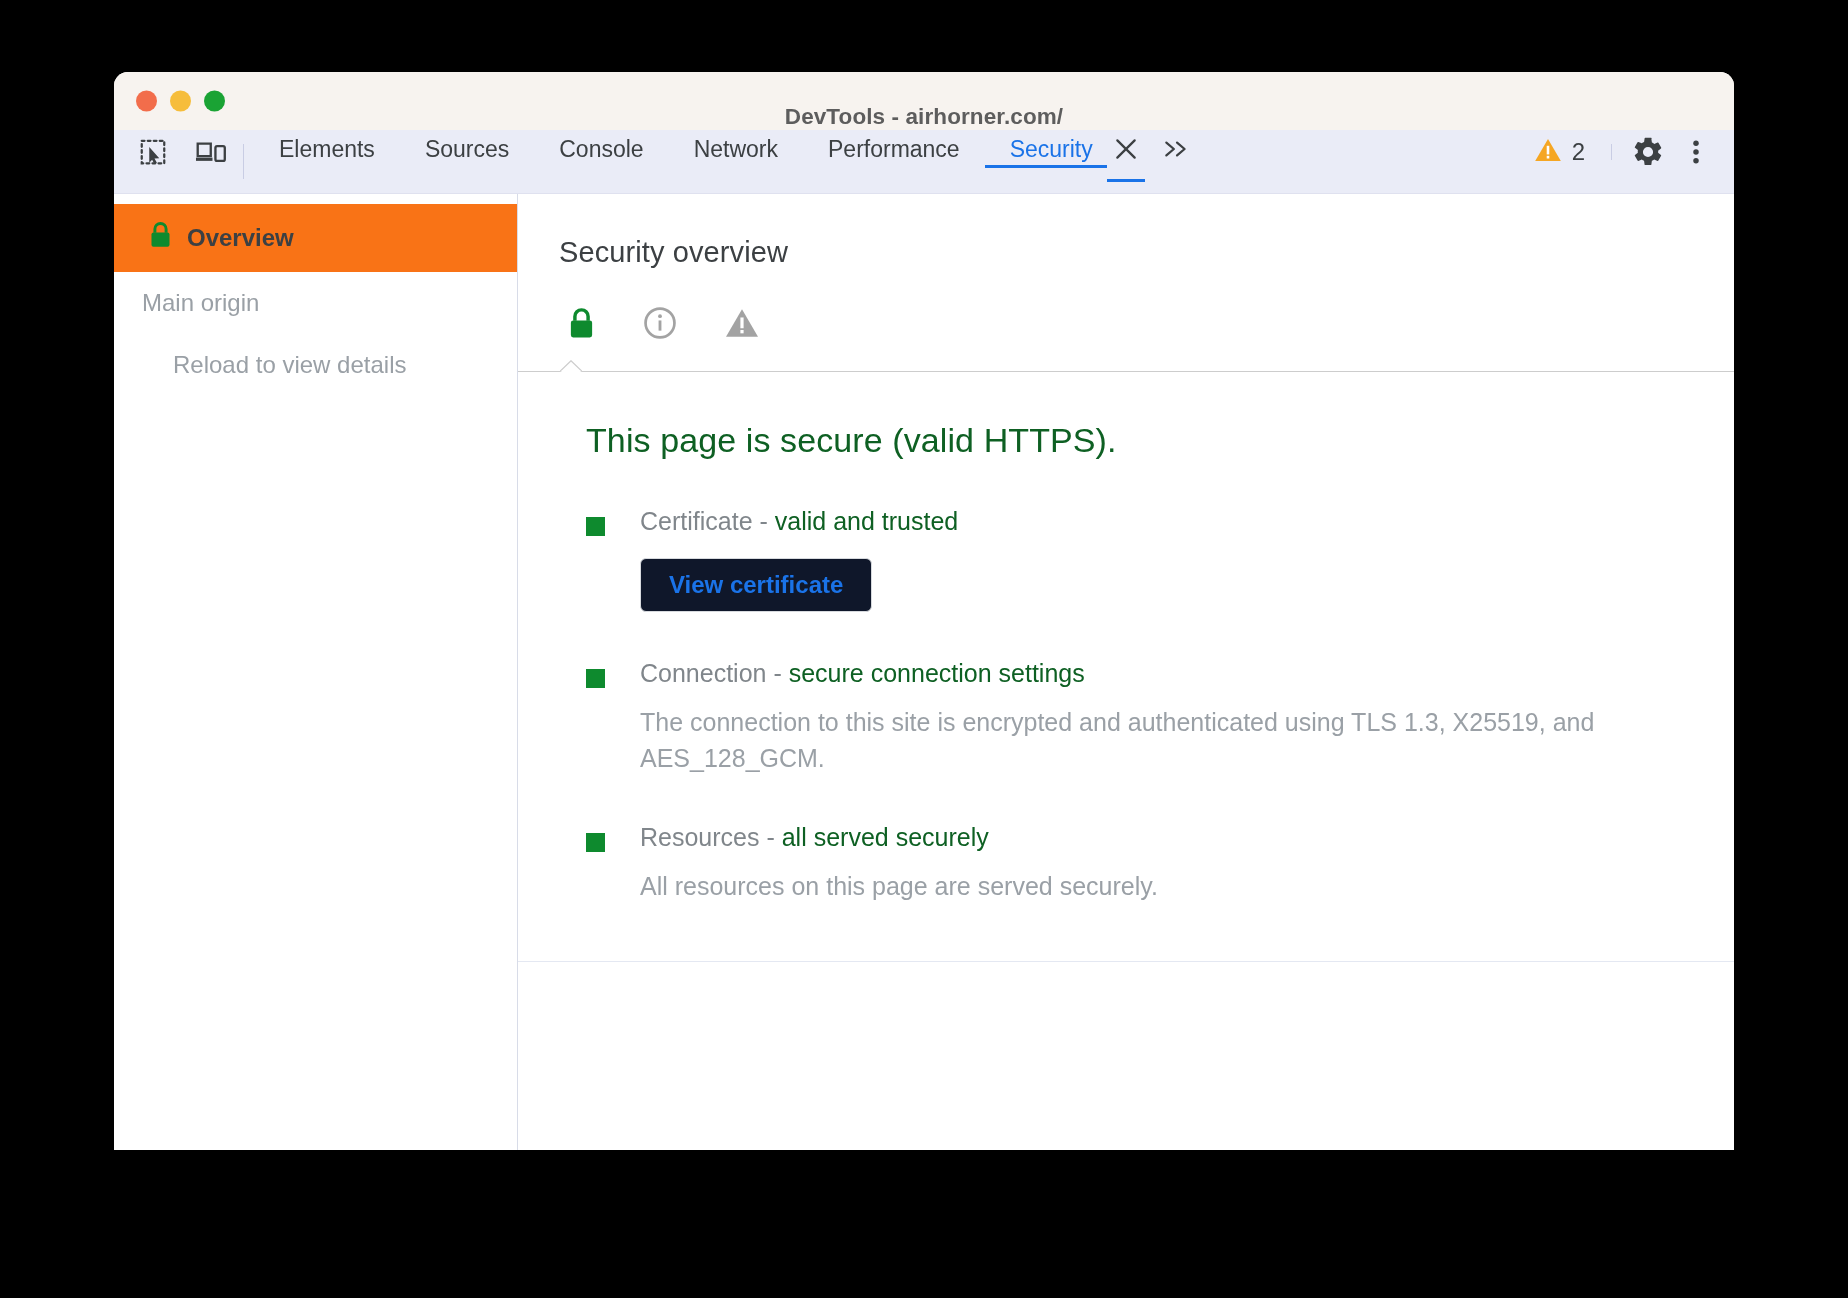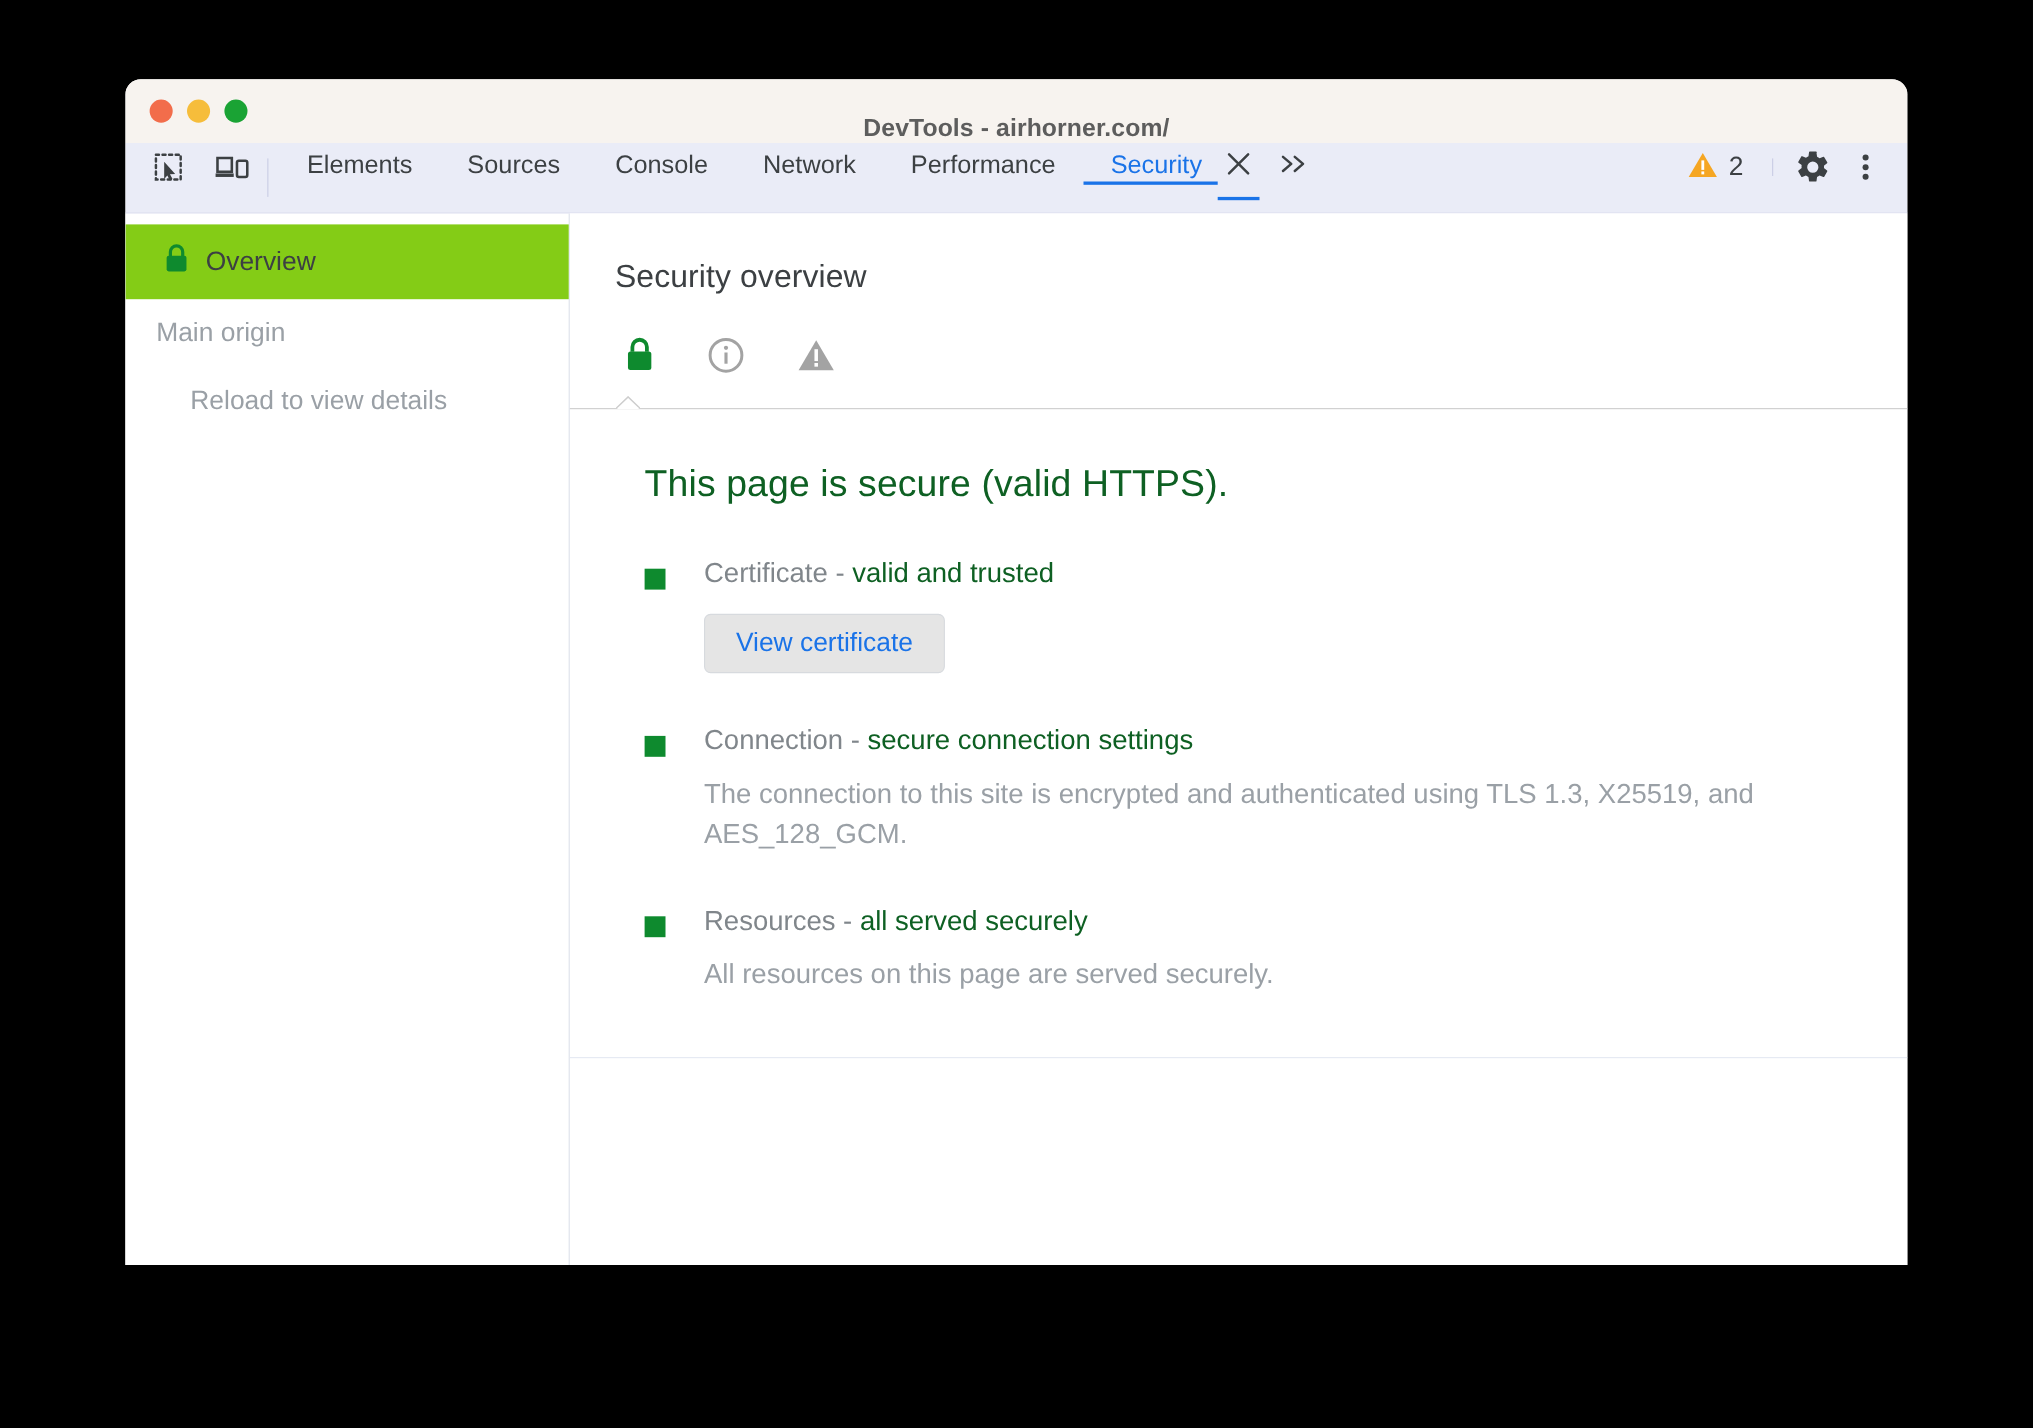--- a/index.html
+++ b/index.html
@@ -183,21 +183,22 @@
   .side-item {
     display: flex;
     align-items: center;
     gap: 14px;
     height: 68px;
     padding-left: 34px;
     font-size: 24px;
     color: #3c4043;
   }
   .side-item.selected {
-    background: #84cc16;
+    background: #f97316;
+    font-weight: bold;
   }
   .side-sub {
     display: flex;
     align-items: center;
     height: 62px;
     padding-left: 28px;
     font-size: 24px;
     color: #9aa0a6;
   }
   .side-sub.indent {
@@ -280,24 +281,24 @@
   }
   .cert-btn {
     margin-top: 22px;
     display: inline-flex;
     align-items: center;
     justify-content: center;
     height: 54px;
     padding: 0 28px;
     border: 1px solid #d7dade;
     border-radius: 6px;
-    background: #e5e5e5;
+    background: #0f172a;
     color: #1a73e8;
     font-size: 24px;
-    font-weight: normal;
+    font-weight: bold;
     font-family: "Liberation Sans", sans-serif;
     cursor: pointer;
   }
   .bottom-rule {
     margin-top: 56px;
     margin-left: -42px;
     height: 1px;
     background: #e4e8f2;
   }
 </style>

